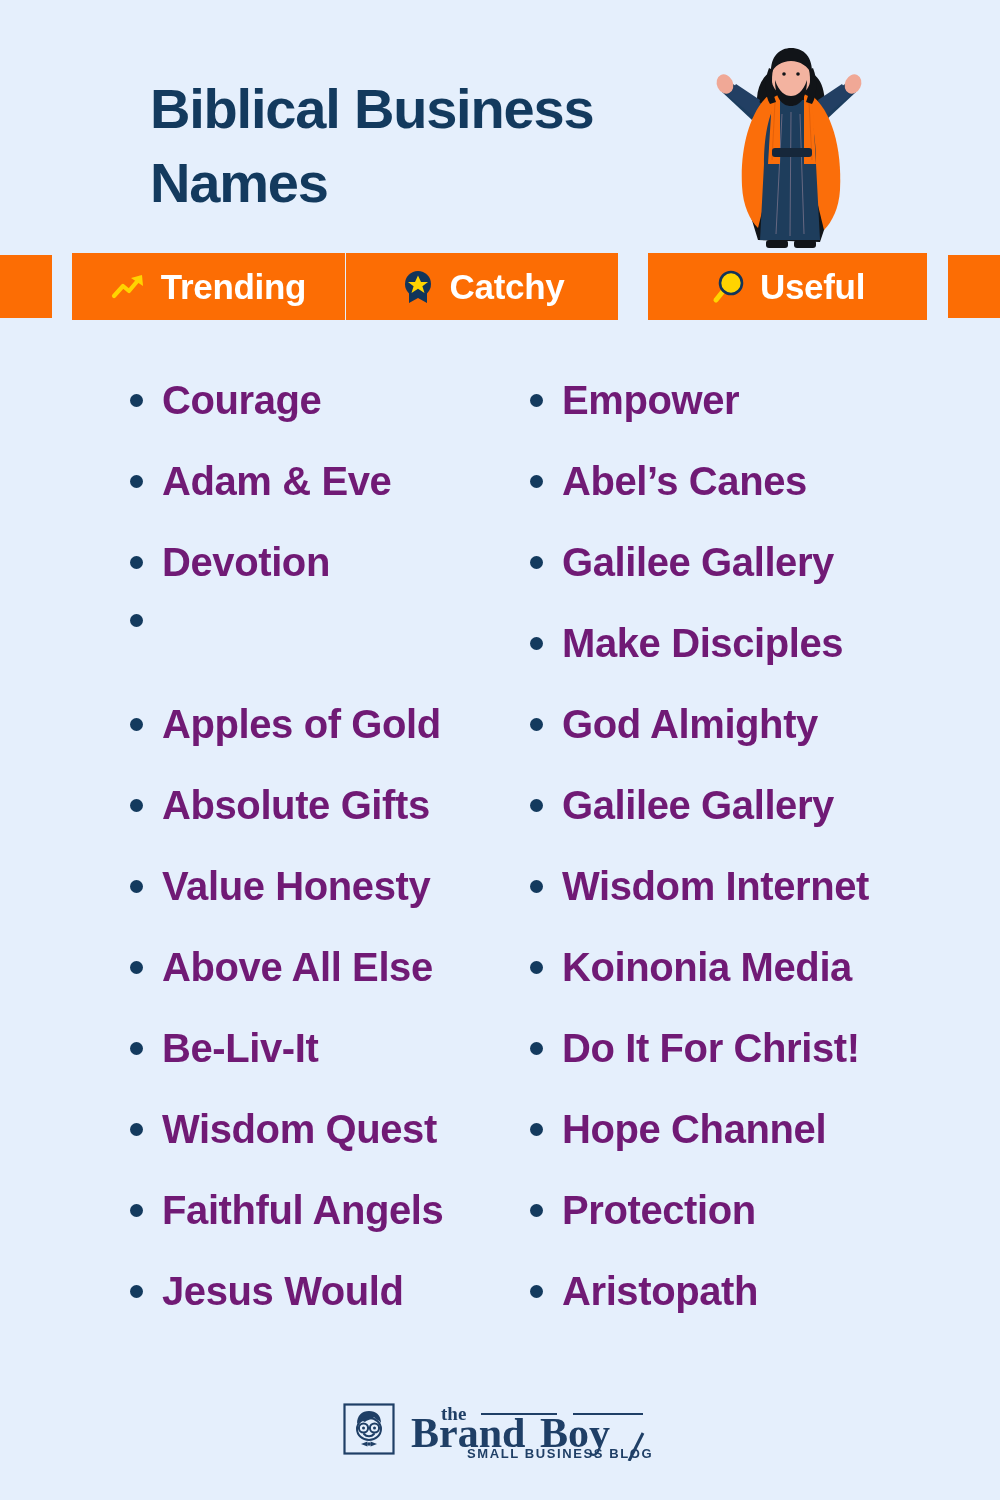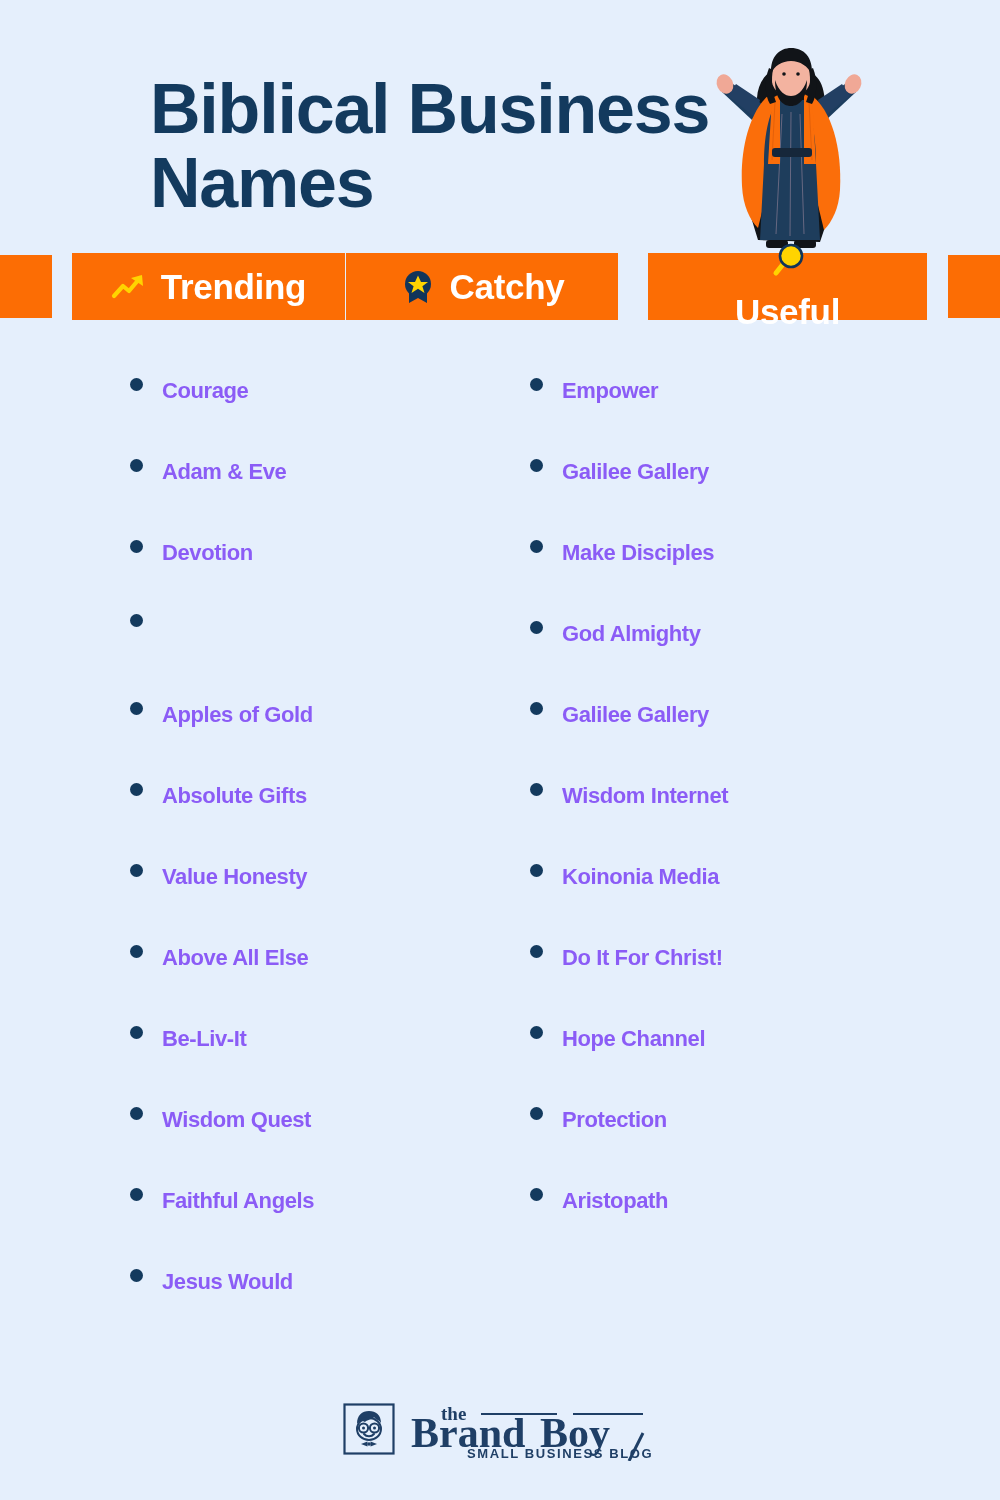--- a/index.html
+++ b/index.html
@@ -20,21 +20,21 @@
     position: absolute;
     left: 0; top: 0;
     width: 1000px;
     height: 253px;
   }
   .page-title {
     position: absolute;
     left: 150px;
     top: 72px;
     width: 600px;
-    font-size: 70px;
+    font-size: 56px;
     line-height: 74px;
     font-weight: 700;
     letter-spacing: -1.2px;
     color: #133a5e;
     white-space: pre-line;
   }
   .hero-illustration {
     position: absolute;
     left: 700px;
     top: 44px;
@@ -66,21 +66,21 @@
     background: #fc6d04;
     display: flex;
     align-items: center;
     justify-content: center;
     gap: 14px;
     box-sizing: border-box;
     padding: 0 16px;
   }
   .badge-1 { left: 72px;  width: 273px; }
   .badge-2 { left: 346px; width: 272px; }
-  .badge-3 { left: 648px; width: 279px; flex-direction: column; }
+  .badge-3 { left: 648px; width: 279px; }
 
   .badge-label {
     font-size: 35px;
     font-weight: 700;
     color: #ffffff;
     letter-spacing: -0.3px;
     white-space: nowrap;
   }
   .badge-icon {
     width: 36px;
@@ -114,23 +114,23 @@
   .bullet {
     flex: 0 0 13px;
     width: 13px;
     height: 13px;
     border-radius: 50%;
     background: #133a5e;
     position: relative;
     top: -7px;
   }
   .item-label {
-    font-size: 22px;
+    font-size: 40px;
     font-weight: 700;
-    color: #8b5cf6;
+    color: #701a75;
     letter-spacing: -0.4px;
     white-space: nowrap;
   }
 
   
   .footer {
     position: absolute;
     left: 0;
     top: 1382px;
     width: 1000px;
@@ -284,20 +284,24 @@
       </div>
       <div class="list-item">
         <span class="bullet"></span>
         <span class="item-label">Jesus Would</span>
       </div>
     </div>
   <div class="list-col col-right" id="col-right">
       <div class="list-item">
         <span class="bullet"></span>
         <span class="item-label">Empower</span>
+      </div>
+      <div class="list-item">
+        <span class="bullet"></span>
+        <span class="item-label">Abel’s Canes</span>
       </div>
       <div class="list-item">
         <span class="bullet"></span>
         <span class="item-label">Galilee Gallery</span>
       </div>
       <div class="list-item">
         <span class="bullet"></span>
         <span class="item-label">Make Disciples</span>
       </div>
       <div class="list-item">

